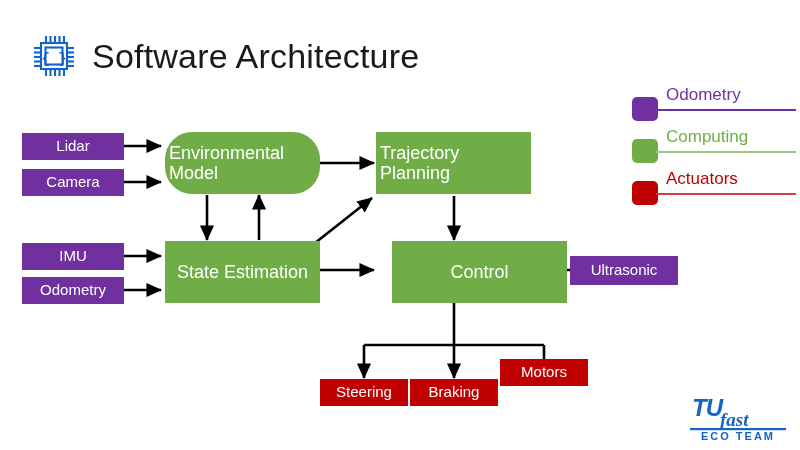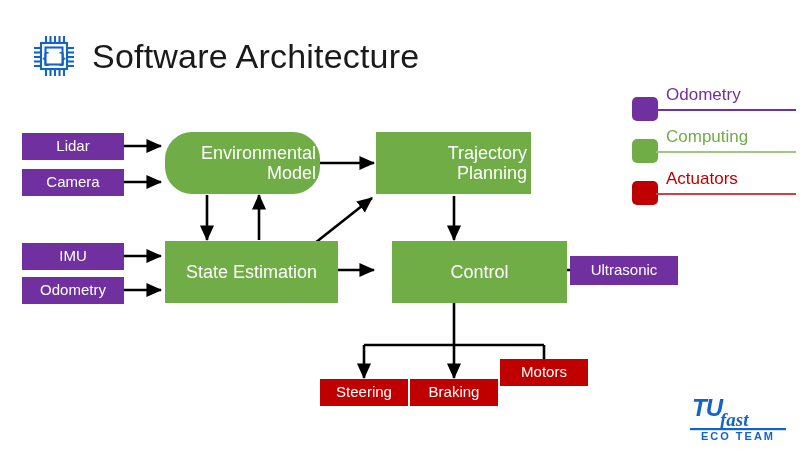--- a/index.html
+++ b/index.html
@@ -41,21 +41,21 @@
     line-height: 1;
   }
 
   
   .node {
     position: absolute;
     box-sizing: border-box;
     display: flex;
     align-items: center;
     justify-content: center;
-    text-align: right;
+    text-align: left;
     color: #ffffff;
     line-height: 1.12;
     padding: 2px 4px;
   }
   .node.sensor   { background: #7030A0; }
   .node.compute  { background: #70AD47; }
   .node.actuator { background: #C00000; }
 
   .node.small { font-size: 15px; }
   .node.big   { font-size: 18px; }
@@ -212,21 +212,21 @@
   <div class="node sensor small" style="left:570px; top:256px; width:108px; height:29px;">
     <span>Ultrasonic</span>
   </div>
 
   <div class="node compute big" style="left:165px; top:132px; width:155px; height:62px;border-radius:27px;">
     <span>Environmental Model</span>
   </div>
   <div class="node compute big" style="left:376px; top:132px; width:155px; height:62px;">
     <span>Trajectory Planning</span>
   </div>
-  <div class="node compute big" style="left:165px; top:241px; width:173px; height:62px;">
+  <div class="node compute big" style="left:165px; top:241px; width:155px; height:62px;">
     <span>State Estimation</span>
   </div>
   <div class="node compute big" style="left:392px; top:241px; width:175px; height:62px;">
     <span>Control</span>
   </div>
 
   <div class="node actuator small" style="left:320px; top:379px; width:88px; height:27px;">
     <span>Steering</span>
   </div>
   <div class="node actuator small" style="left:410px; top:379px; width:88px; height:27px;">

